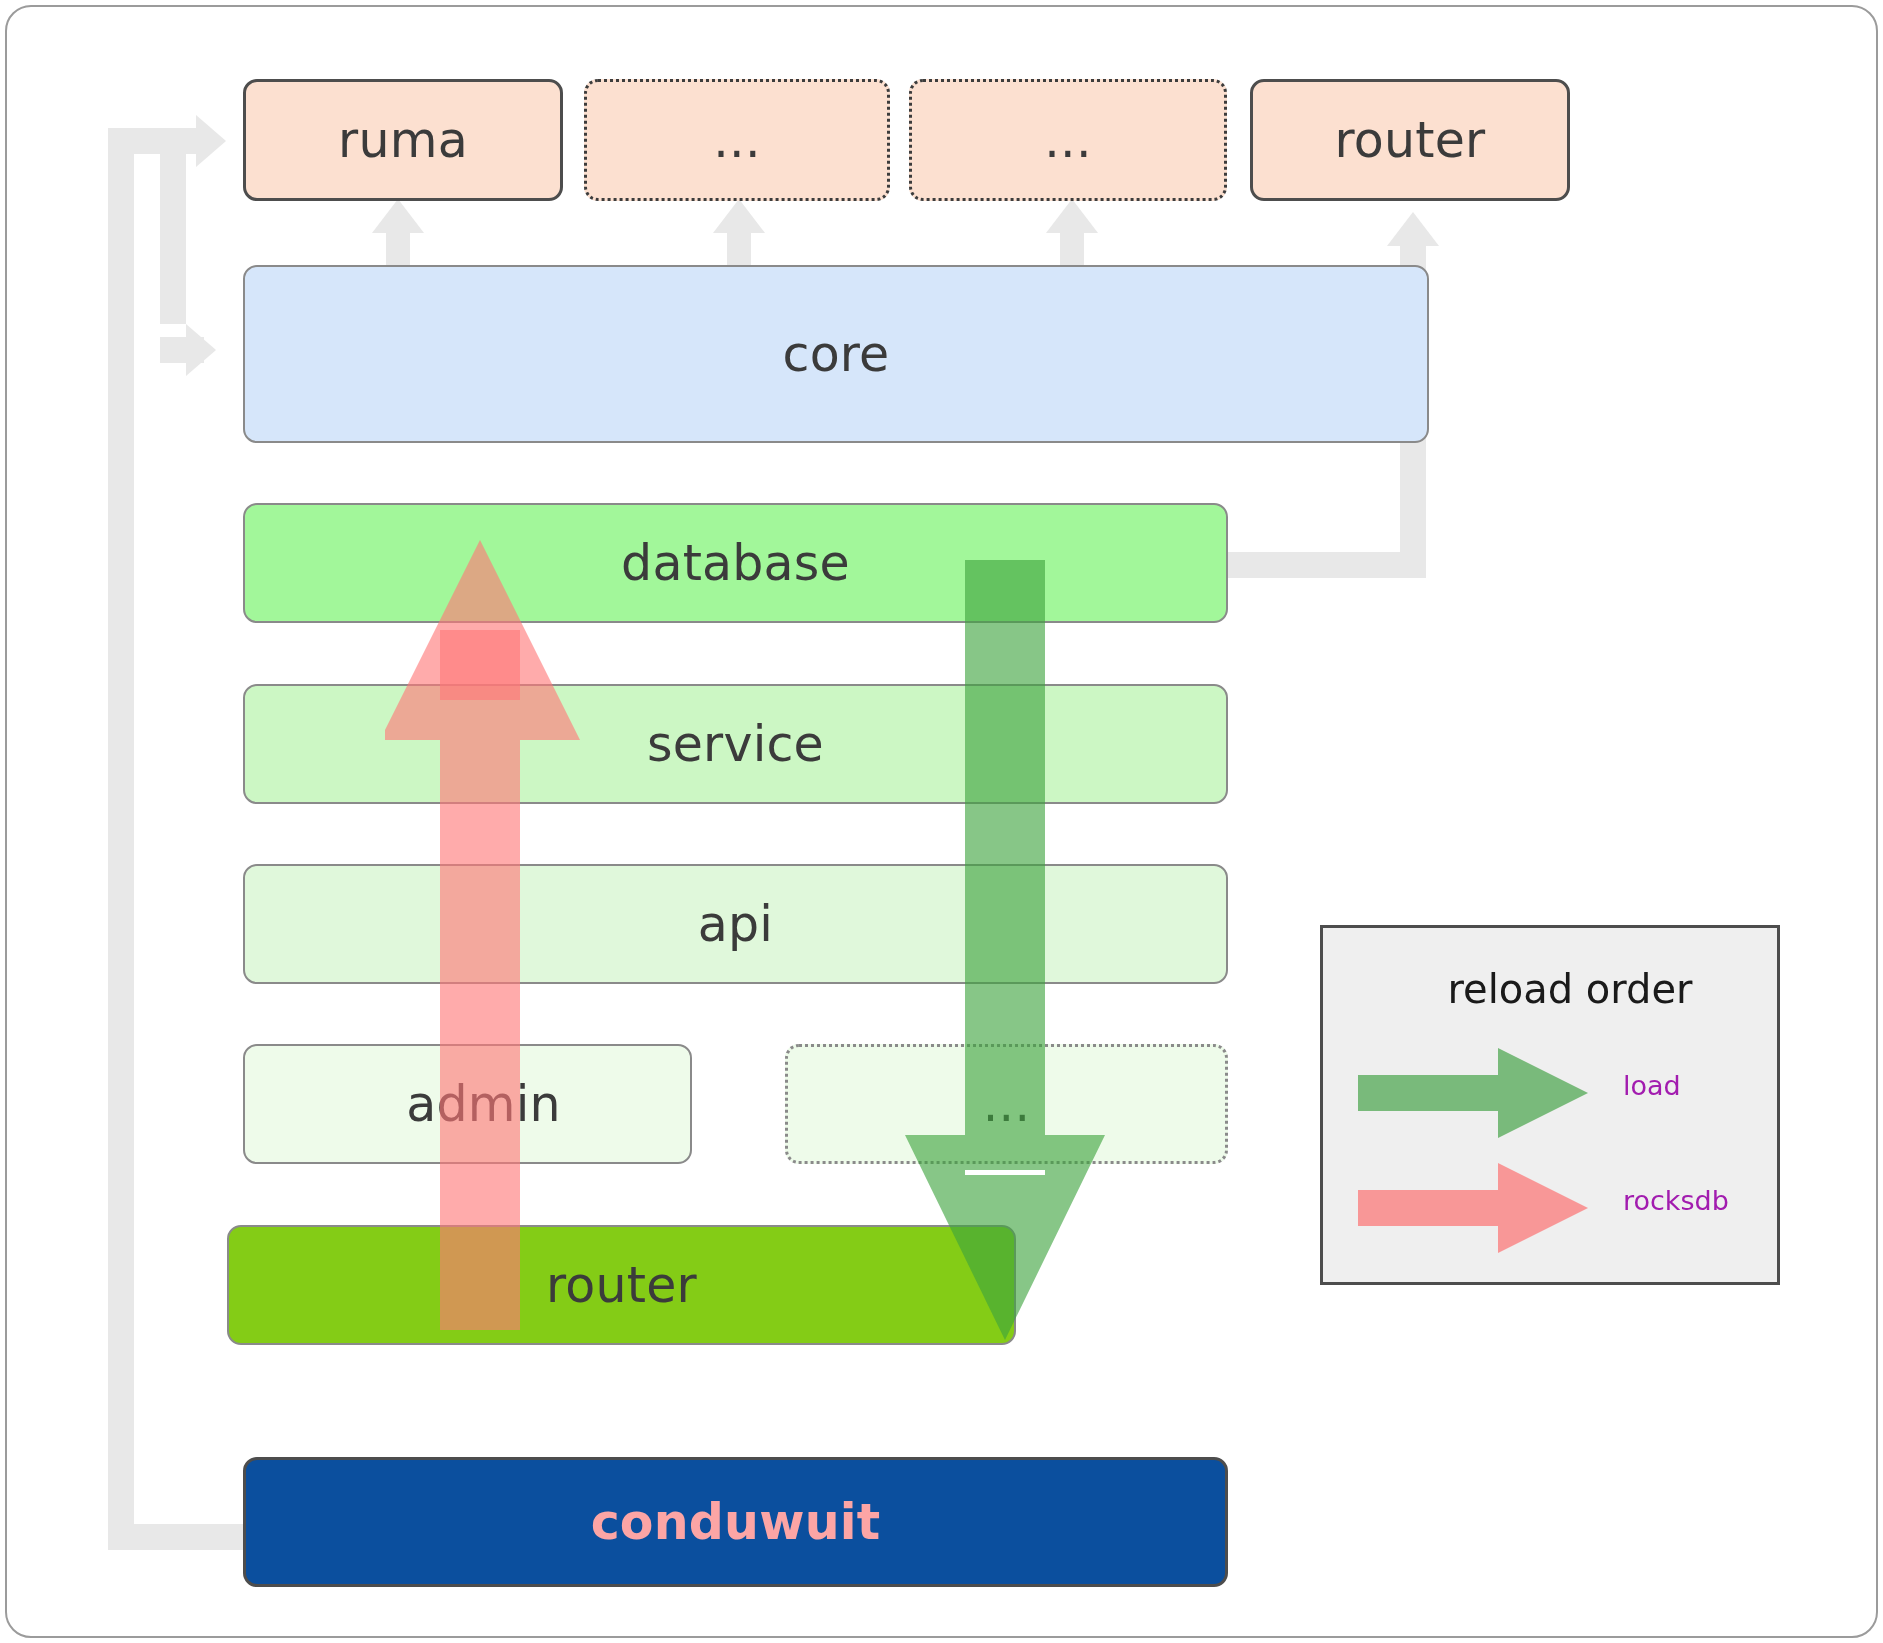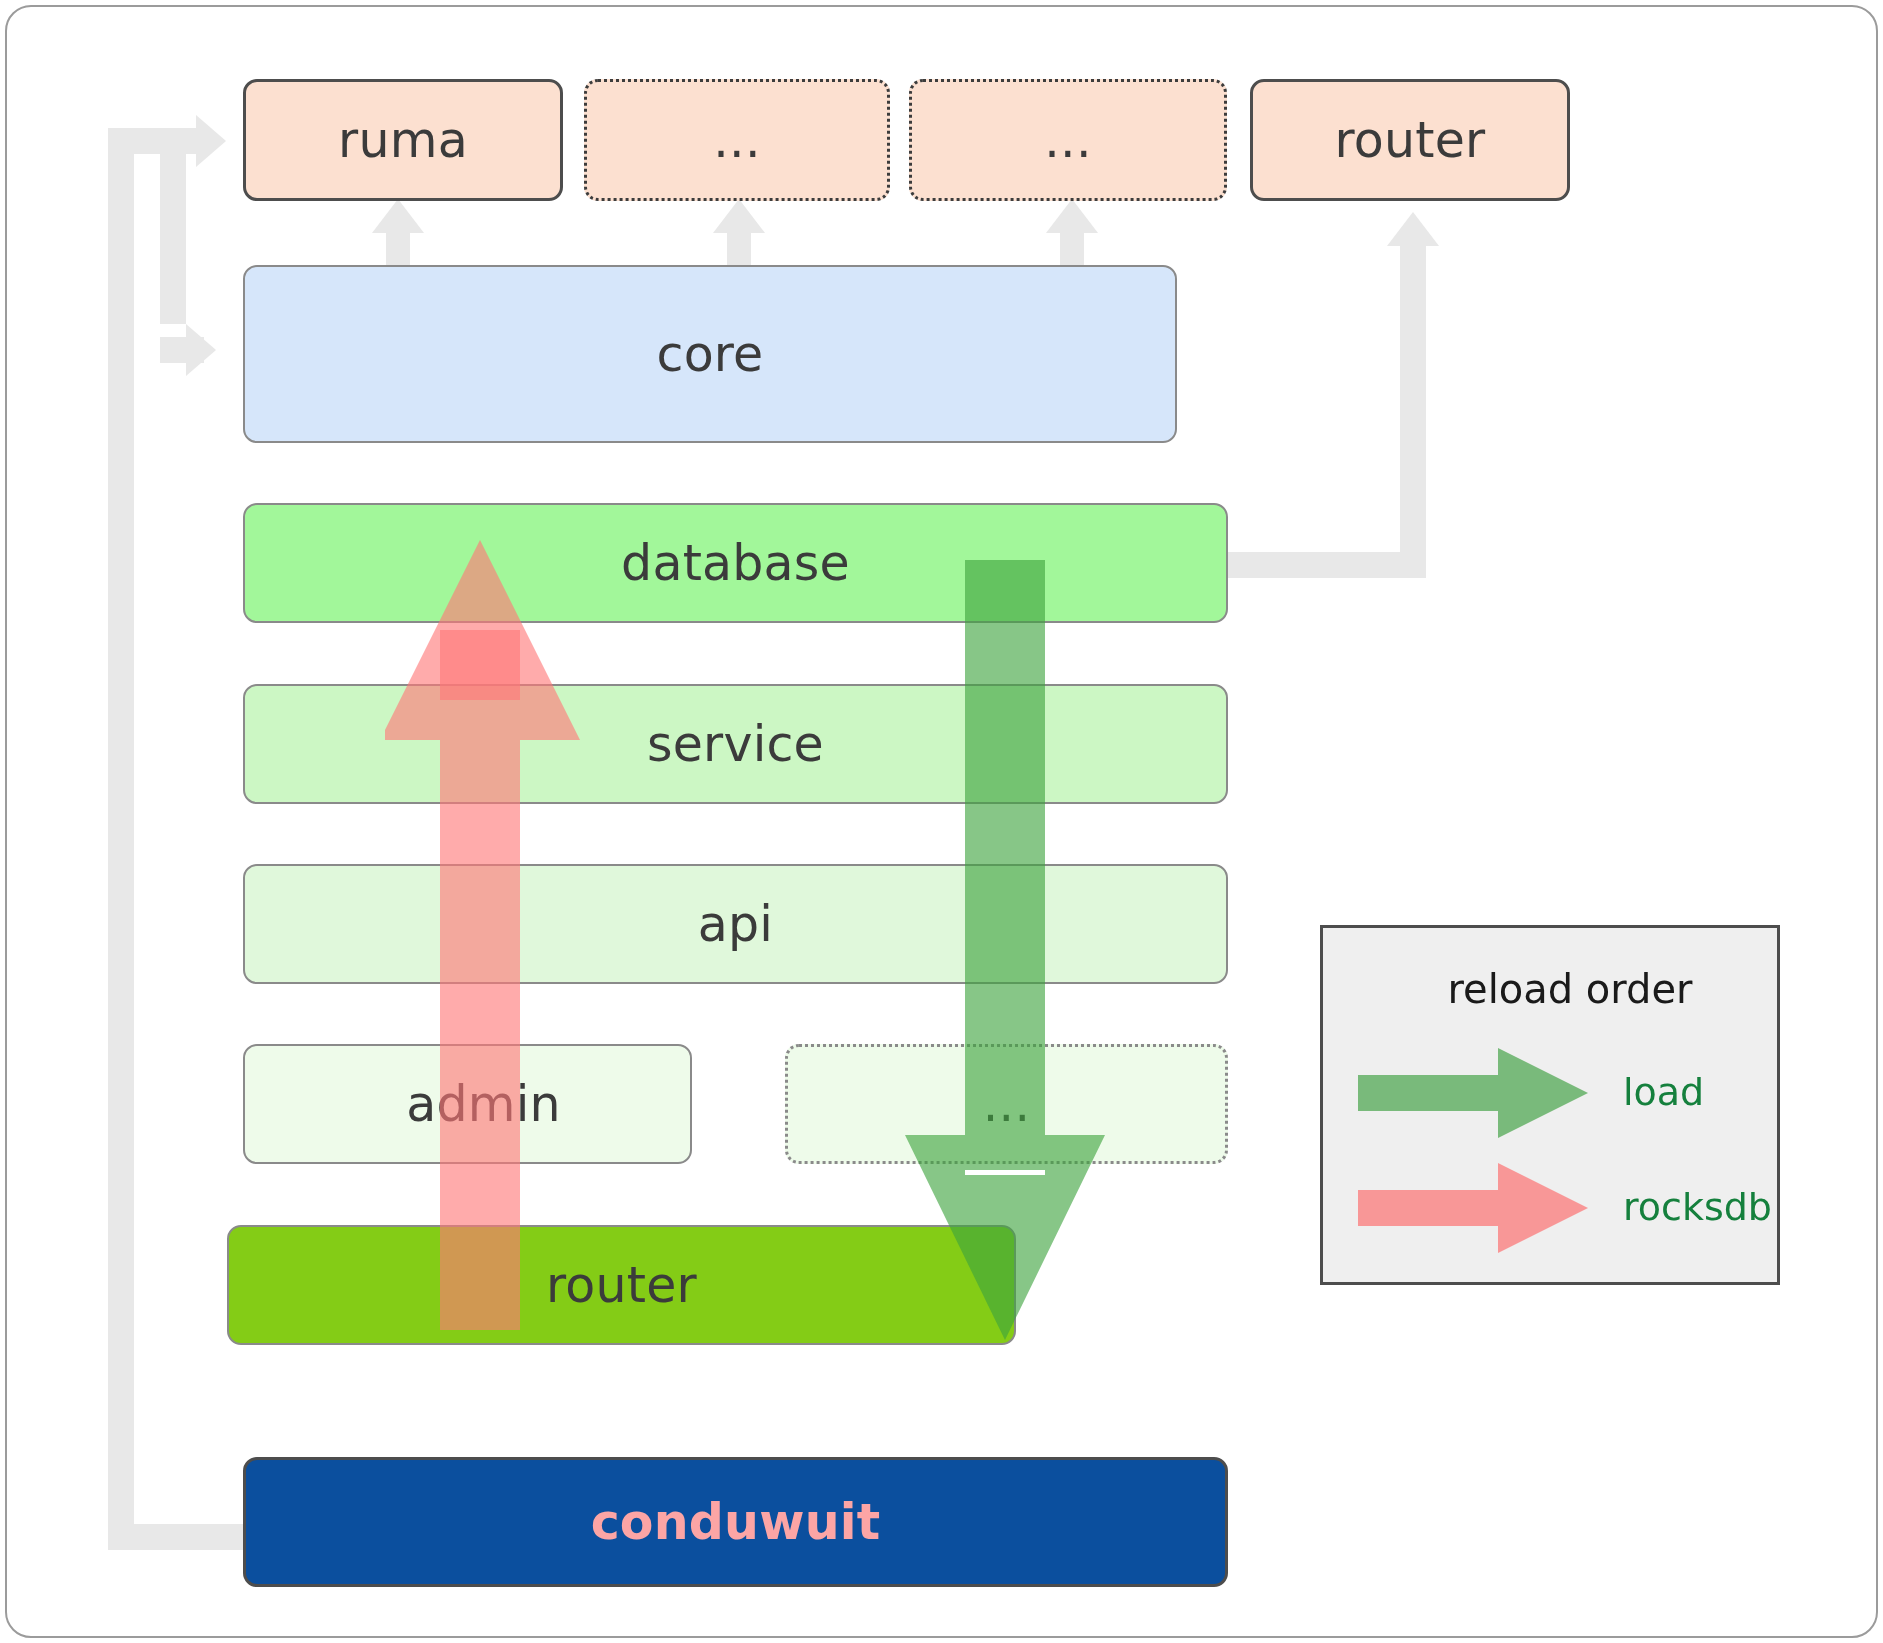--- a/index.html
+++ b/index.html
@@ -87,22 +87,22 @@
     position: absolute;
     left: 0; right: 0;
     top: 38px;
     text-align: center;
     font-size: 40px;
     color: #1a1a1a;
     margin-left: 40px;
   }
   .legend-row-label {
     position: absolute;
-    font-size: 38px;
-    color: #15803d;
+    font-size: 27px;
+    color: #a21caf;
   }
 </style>
 </head>
 <body>
 
 <div id="canvas">
   <div id="frame"></div>
 
   <div class="conn" style="left:108px; top:1524px; width:140px; height:26px;"></div>
 
@@ -139,21 +139,21 @@
   </div>
 
   <div class="node dotted" style="left:909px; top:79px; width:318px; height:122px; background:#fce0d0;">
     <span class="node-label">...</span>
   </div>
 
   <div class="node solid" style="left:1250px; top:79px; width:320px; height:122px; background:#fce0d0;">
     <span class="node-label">router</span>
   </div>
 
-  <div class="node gray" style="left:243px; top:265px; width:934px; height:178px; background:#d6e6fa;">
+  <div class="node gray" style="left:243px; top:265px; width:1186px; height:178px; background:#d6e6fa;">
     <span class="node-label">core</span>
   </div>
 
   <div class="node gray" style="left:243px; top:503px; width:985px; height:120px; background:#a2f79a;">
     <span class="node-label">database</span>
   </div>
 
   <div class="node gray" style="left:243px; top:864px; width:985px; height:120px; background:#e0f8db;">
     <span class="node-label">api</span>
   </div>

